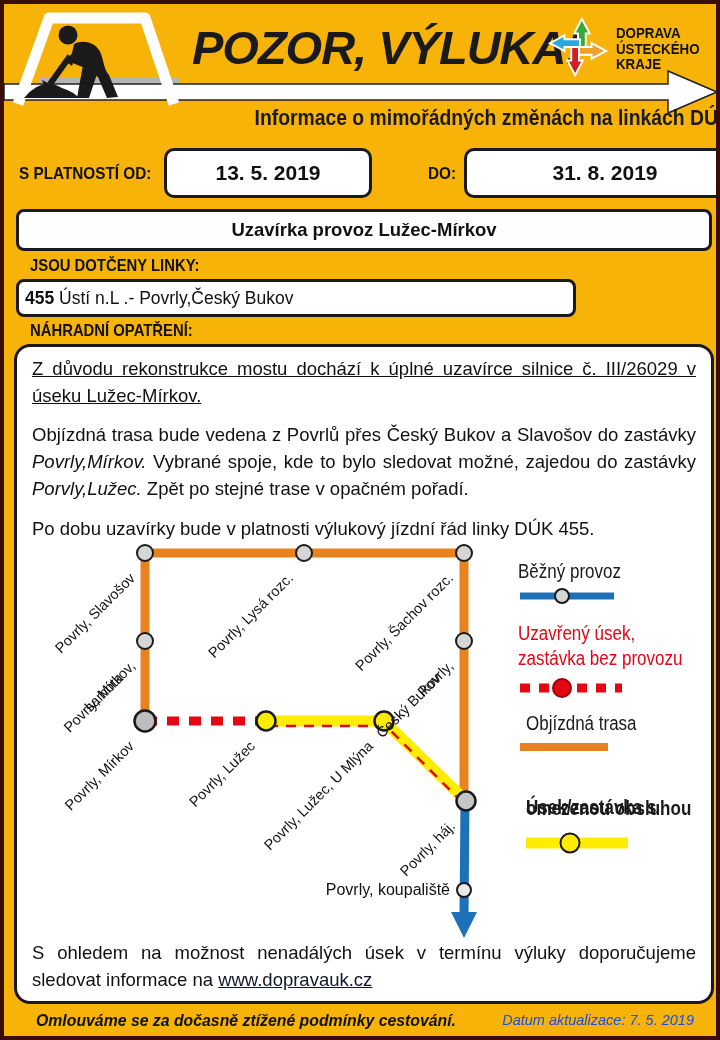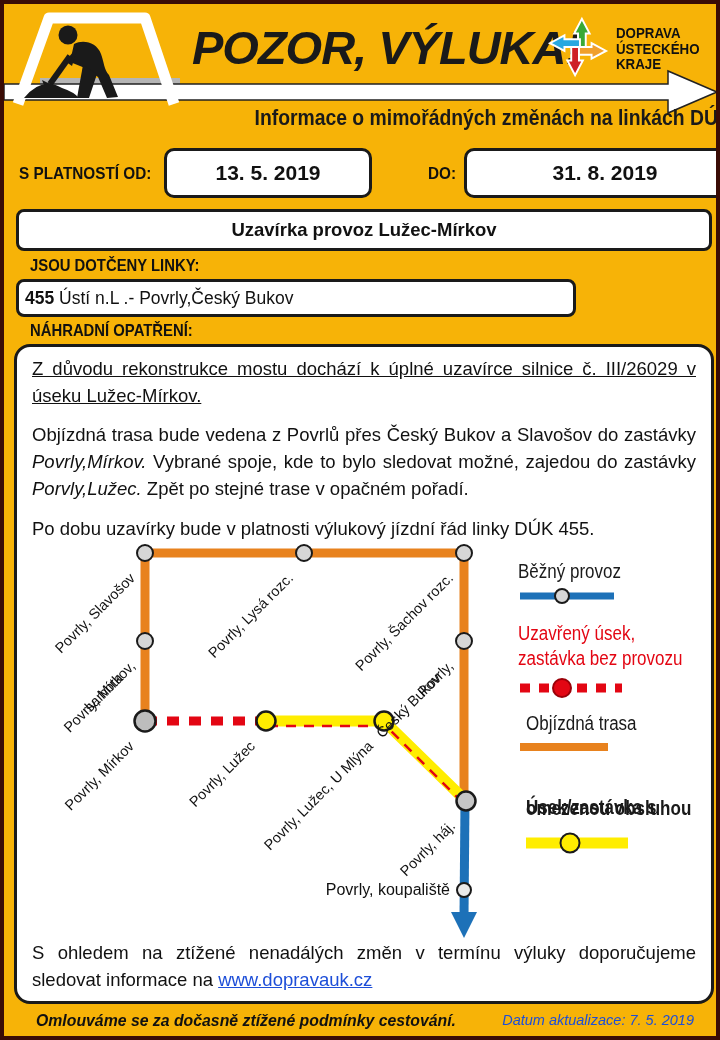--- a/index.html
+++ b/index.html
@@ -27,21 +27,21 @@
   }
   .logo-text{font-size:14px;font-weight:700;color:#111;line-height:1.12;letter-spacing:0px;
     transform:scaleX(0.95);transform-origin:left top;}
   .body-text{font-size:18.5px;color:#111;text-align:justify;line-height:1.45;}
   .italic{font-style:italic;}
   .legend-label{font-size:20px;color:#1a1a1a;white-space:nowrap;
     transform:scaleX(0.85);transform-origin:left center;display:inline-block;}
   .legend-label.red{color:#E30613;}
   .legend-label.bold{font-weight:700;}
   .map-label{font-size:14.5px;fill:#111;}
-  a.duk-link{color:#1d4ed8;text-decoration:underline;}
+  a.duk-link{color:#0f172a;text-decoration:underline;}
   .footer-apology{font-size:17px;font-weight:700;font-style:italic;color:#111;
     transform:scaleX(0.93);transform-origin:left center;white-space:nowrap;display:inline-block;}
   .footer-updated{font-size:14.5px;color:#1d4ed8;white-space:nowrap;font-style:italic;}
 </style>
 </head>
 <body>
 
 <div class="poster">
 
   <svg class="abs" style="left:0;top:0;" width="720" height="135" viewBox="0 0 720 135">
@@ -193,21 +193,21 @@
   </div>
   <div class="abs" style="left:522px;top:793px;">
     <span class="legend-label bold">omezenou obsluhou</span>
   </div>
   <svg class="abs" style="left:520px;top:826px;" width="115" height="26" viewBox="0 0 115 26">
     <line x1="2" y1="13" x2="104" y2="13" stroke="#FFED00" stroke-width="11"></line>
     <circle cx="46" cy="13" r="9.5" fill="#FFED00" stroke="#1a1a1a" stroke-width="2"></circle>
   </svg>
 
   <div class="abs body-text" style="left:28px;top:936px;width:664px;">
-    <span>S ohledem na ztížené nenadálých změn v termínu výluky doporučujeme sledovat informace na </span><a href="#" class="duk-link">www.dopravauk.cz</a>
+    <span>S ohledem na možnost nenadálých úsek v termínu výluky doporučujeme sledovat informace na </span><a href="#" class="duk-link">www.dopravauk.cz</a>
   </div>
 
   <div class="abs" style="left:32px;top:1007px;">
     <span class="footer-apology">Omlouváme se za dočasně ztížené podmínky cestování.</span>
   </div>
   <div class="abs footer-updated" style="right:22px;top:1008px;">
     <span>Datum aktualizace: 7. 5. 2019</span>
   </div>
 
 </div>

